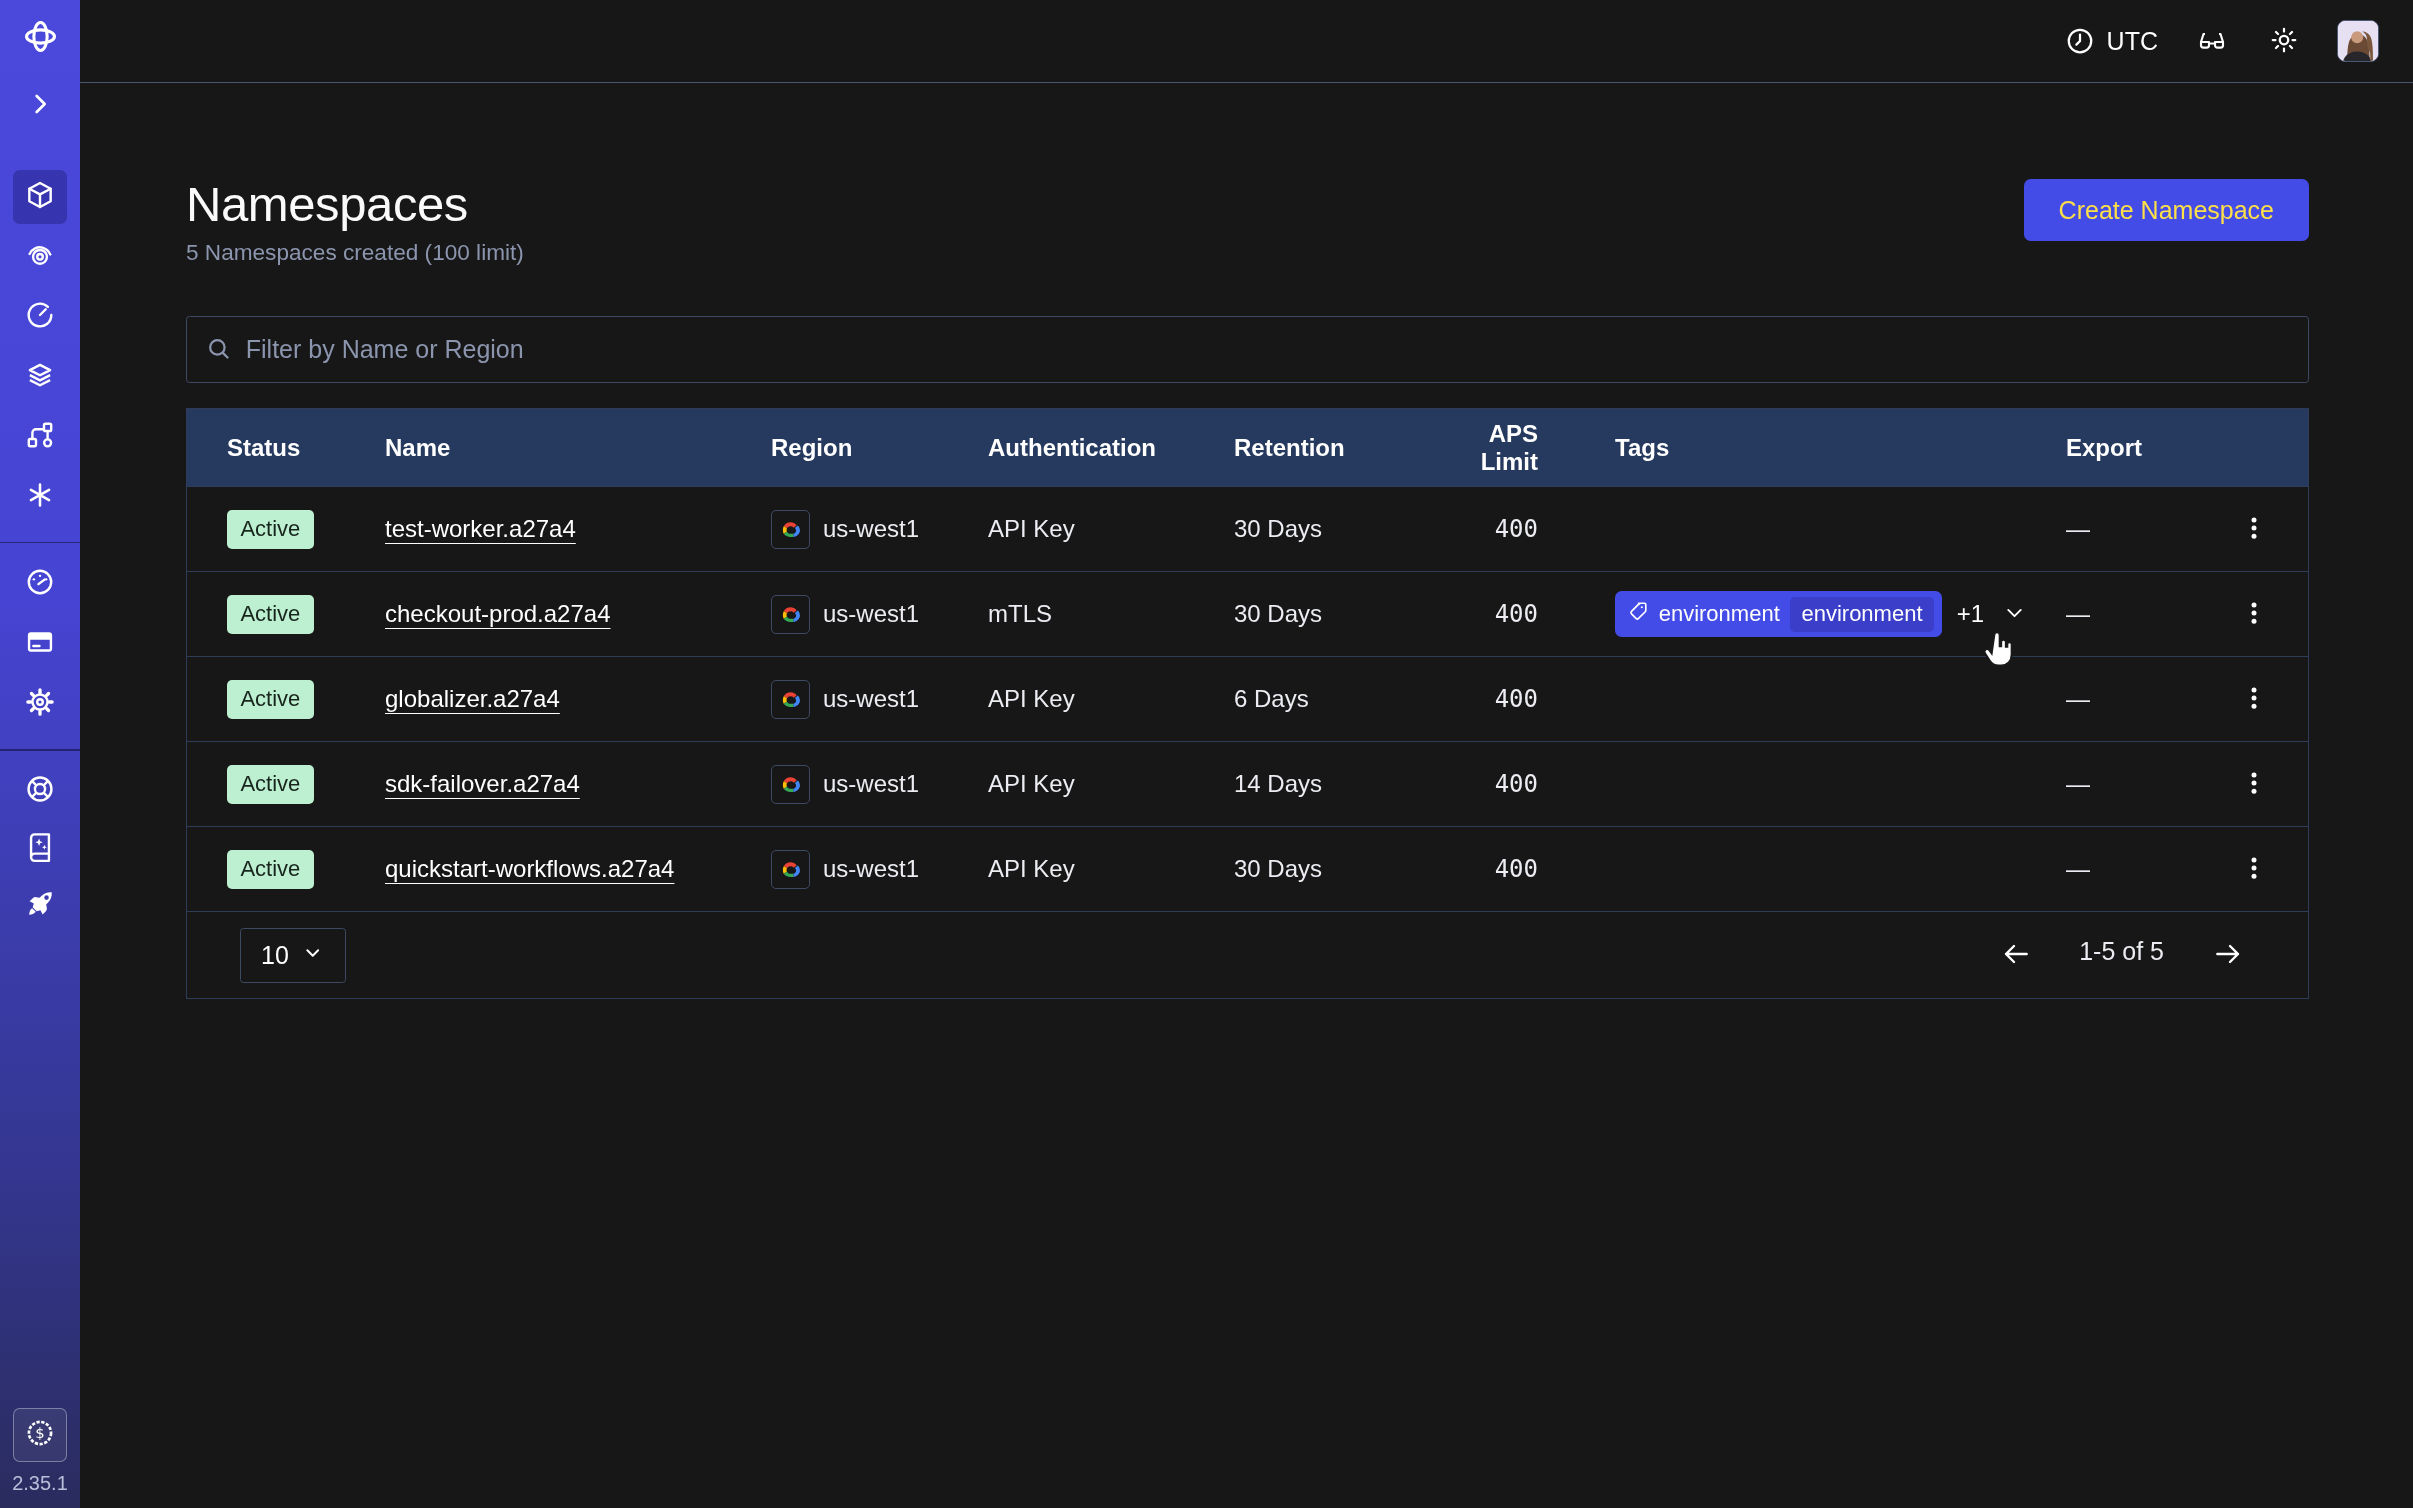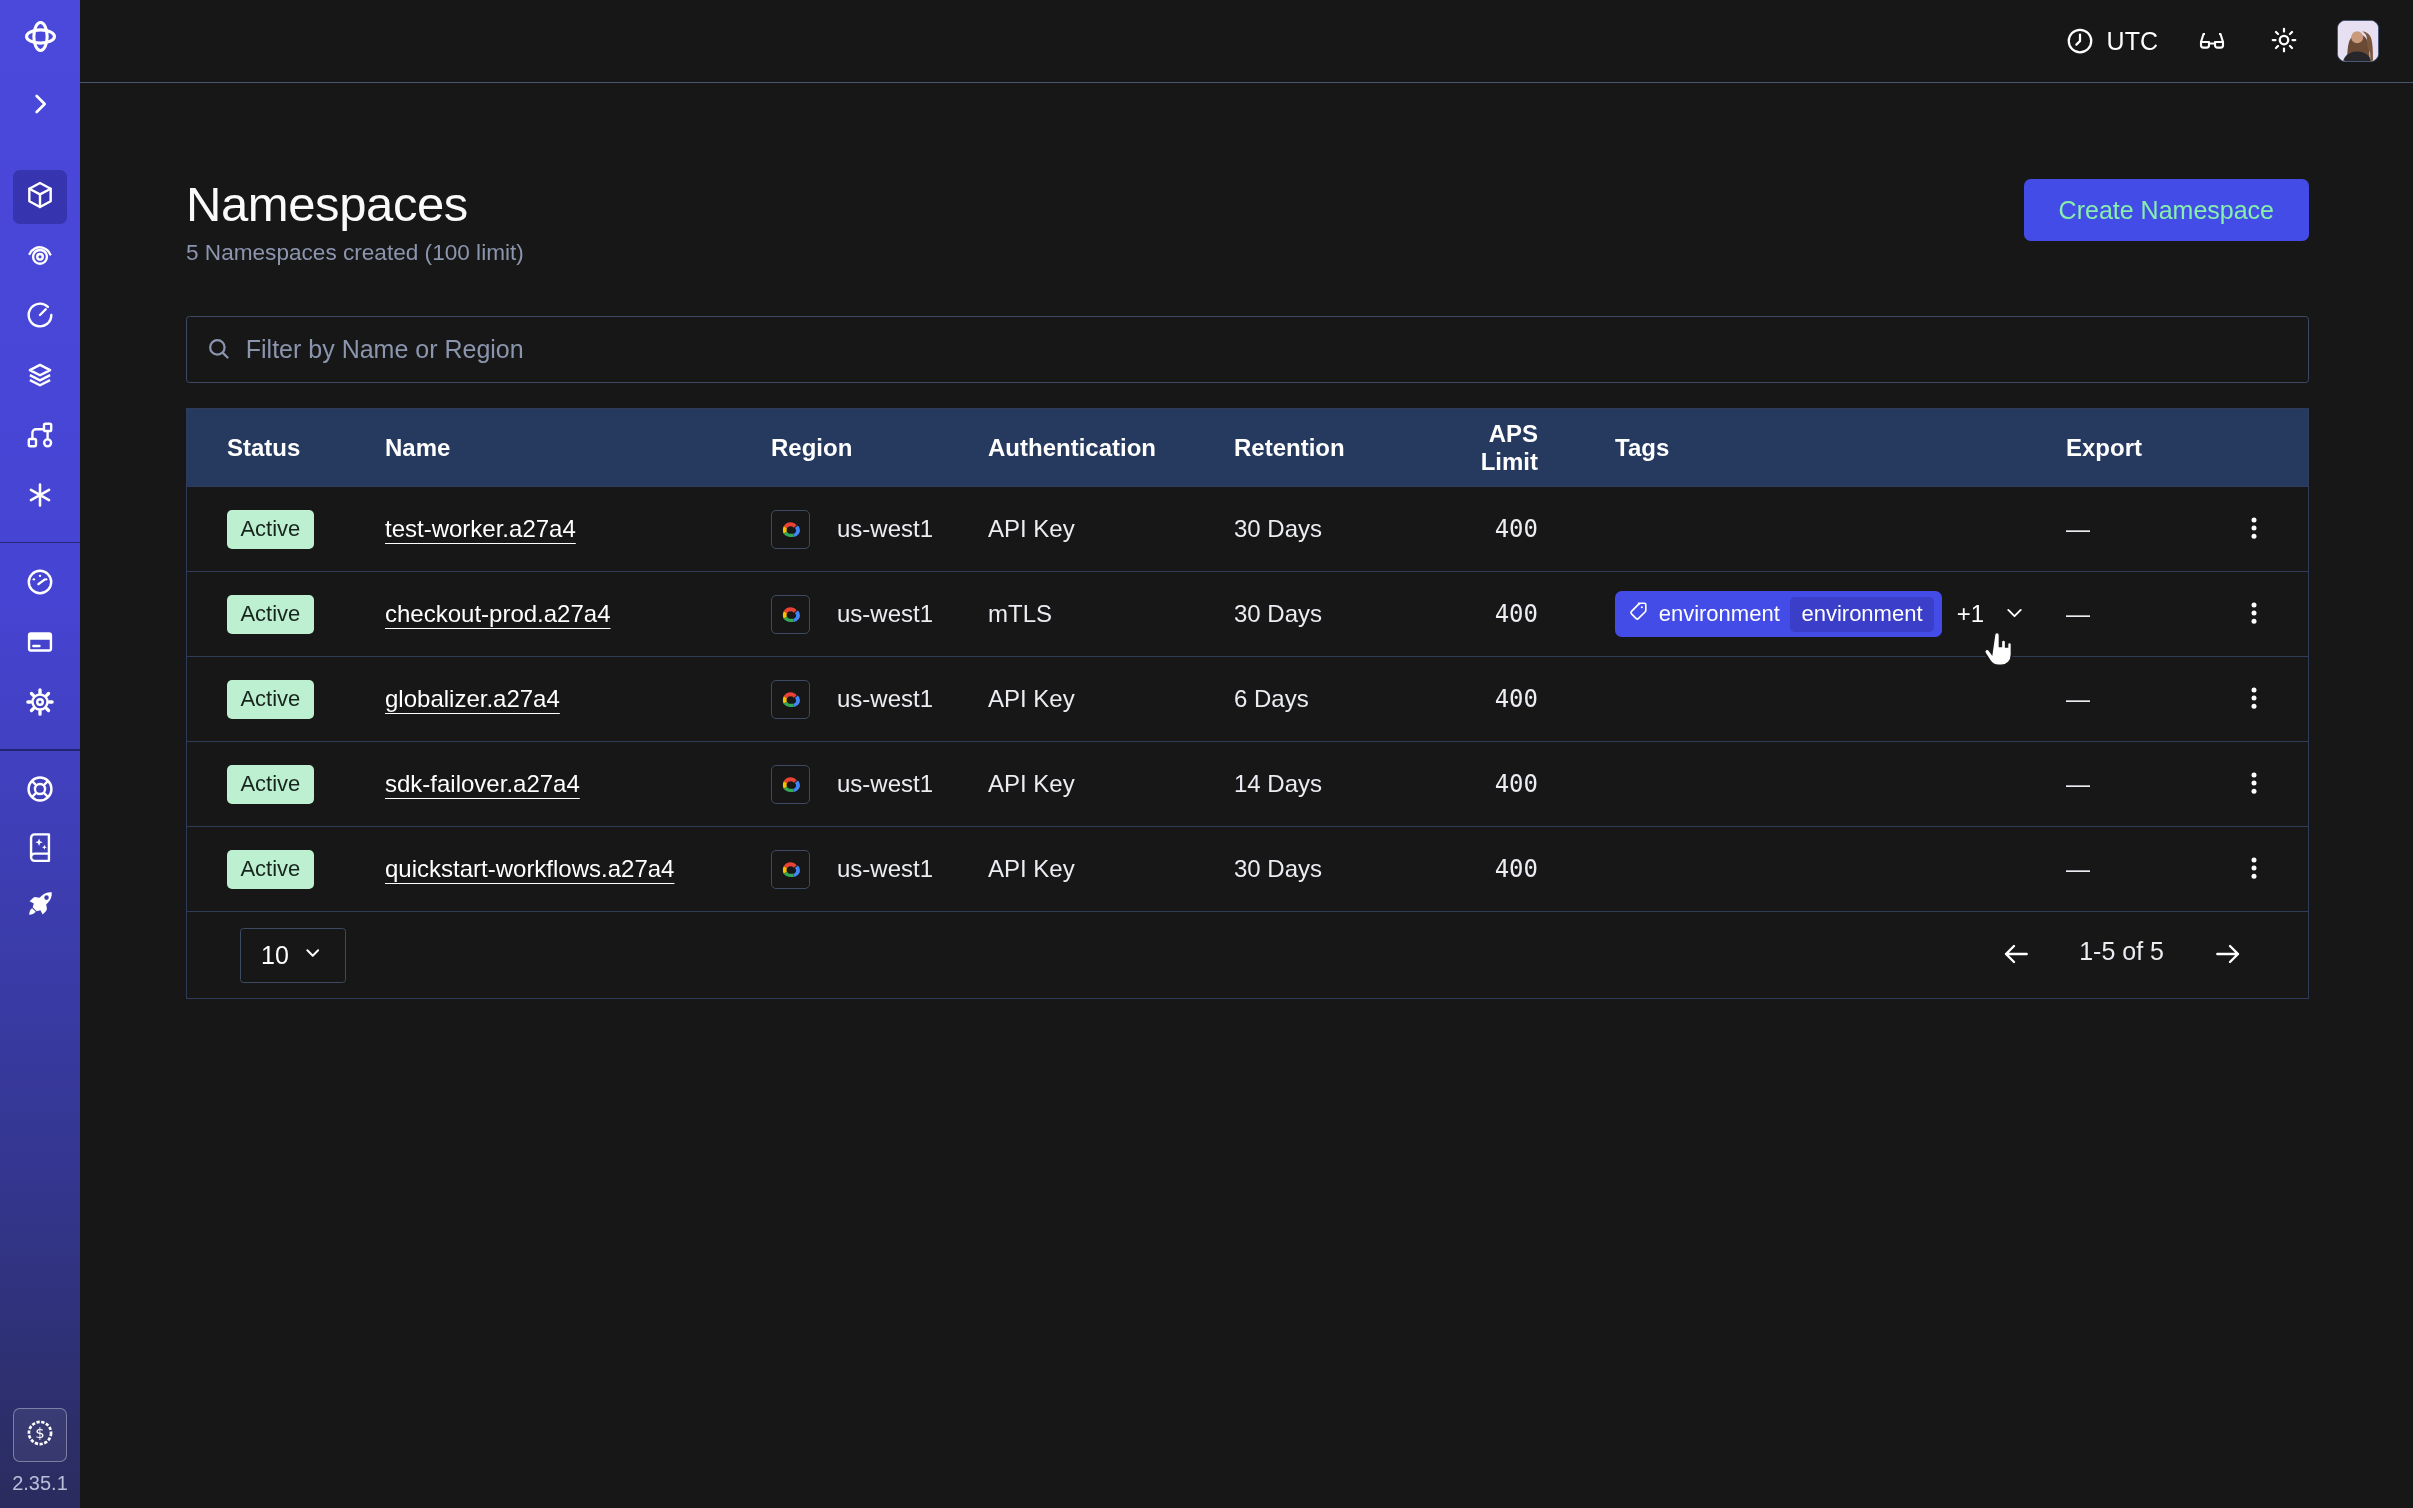--- a/index.html
+++ b/index.html
@@ -41,21 +41,21 @@
   .avatar { width:42px; height:42px; border-radius:8.4px; border:1.7px solid #4A5878; overflow:hidden; cursor:pointer; background:#E7E0F2; padding:0; }
   .avatar svg { display:block; width:100%; height:100%; }
 
   .content { flex:1; padding:0 104px 0 106px; position:relative; }
 
   
   .page-head { margin-top:93px; display:flex; justify-content:space-between; align-items:flex-start; }
   .title { font-size:49px; font-weight:500; letter-spacing:-0.4px; color:#FAFAFA; }
   .subtitle { margin-top:8.4px; font-size:22.6px; color:var(--muted,#8B95AE); }
   .create-btn { height:62px; padding:0 35px; margin-top:3.4px; background:var(--accent,#444CE7);
-    color:#86efac; border:none; border-radius:6.7px; font-size:25px; font-family:inherit; cursor:pointer;text-align:center; }
+    color:#fde047; border:none; border-radius:6.7px; font-size:25px; font-family:inherit; cursor:pointer;text-align:center; }
 
   
   .filter { margin-top:50px; height:67px; border:1.7px solid var(--input-border,#3E4A63); border-radius:3.4px;
     display:flex; align-items:center; gap:13.4px; padding:0 18.4px; }
   .filter svg { width:27px; height:27px; color:var(--muted,#8B95AE); flex:0 0 auto; }
   .filter input { flex:1; background:transparent; border:none; outline:none;
     font-size:25px; color:#7dd3fc; font-family:inherit; }
   .filter input::placeholder { color:var(--muted,#8B95AE); }
 
   
@@ -64,21 +64,21 @@
     align-items:center; padding-left:40px; }
   .thead { height:77px; background:var(--thead-bg,#26395E); font-size:24px; font-weight:700; color:#fff; }
   .trow { height:85px; border-top:1.7px solid var(--row-border,#2F3C59); font-size:24px; color:var(--cell-text,#ECEDF2); }
   .c-aps { text-align:right; }
   .trow .c-aps { font-family:"DejaVu Sans Mono",monospace; }
   .c-tags { padding-left:77px; }
   .trow .c-tags { display:flex; align-items:flex-start; gap:17px; }
   .badge { display:inline-block; background:var(--badge-bg,#BDEFD1); color:var(--badge-text,#18251D);
     font-size:22px; font-weight:500; padding:6.7px 13.4px; border-radius:5px; }
   .ns-link { color:#fff; text-decoration:underline; text-underline-offset:5.9px; text-decoration-thickness:1.3px; cursor:pointer; }
-  .region-cell { display:flex; align-items:center; gap:27px; }
+  .region-cell { display:flex; align-items:center; gap:13px; }
   .gcp-box { width:39px; height:39px; border:1.7px solid var(--input-border,#3E4A63); border-radius:5px;
     display:flex; align-items:center; justify-content:center; }
   .gcp-box svg { width:27px; height:27px; }
   .tag-group { display:flex; align-items:center; gap:15px; }
   .tag-pill { display:inline-flex; align-items:center; gap:10px; background:var(--accent,#444CE7);
     border:none; color:#fff; border-radius:6.7px; padding:5.9px 7.5px 5.9px 11.7px; font-size:22px; font-family:inherit; cursor:pointer; }
   .tag-pill svg { width:22px; height:22px; }
   .tag-value { background:var(--tag-value-bg,#3A3EC8); padding:4.2px 11.7px; border-radius:5px; }
   .tag-more { font-size:24px; color:#fff; }
   .tag-chev { background:none; border:none; color:#fff; width:30px; height:30px; display:flex; align-items:center; justify-content:center; cursor:pointer; }

